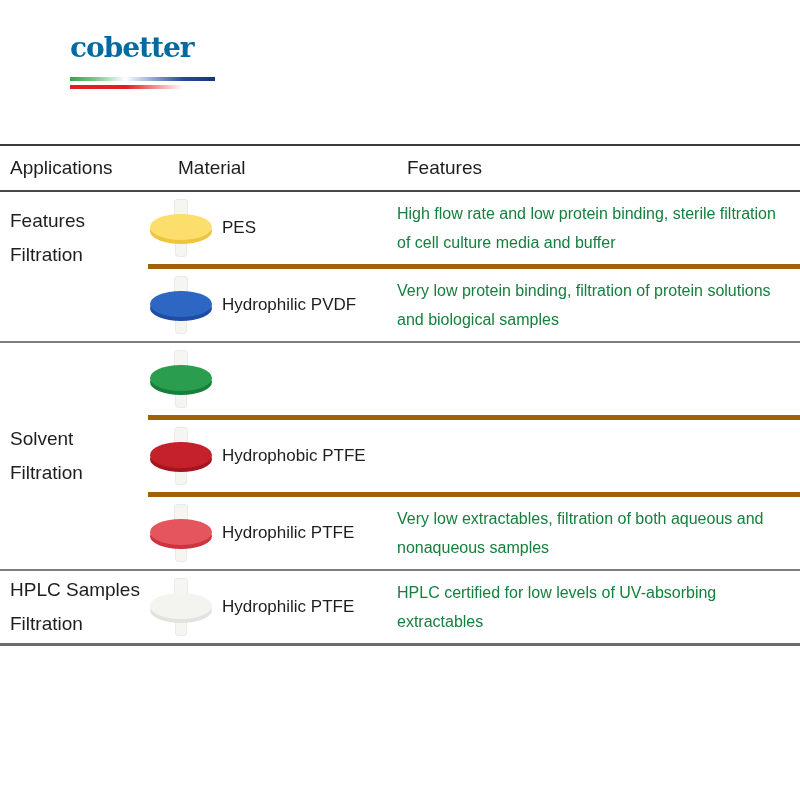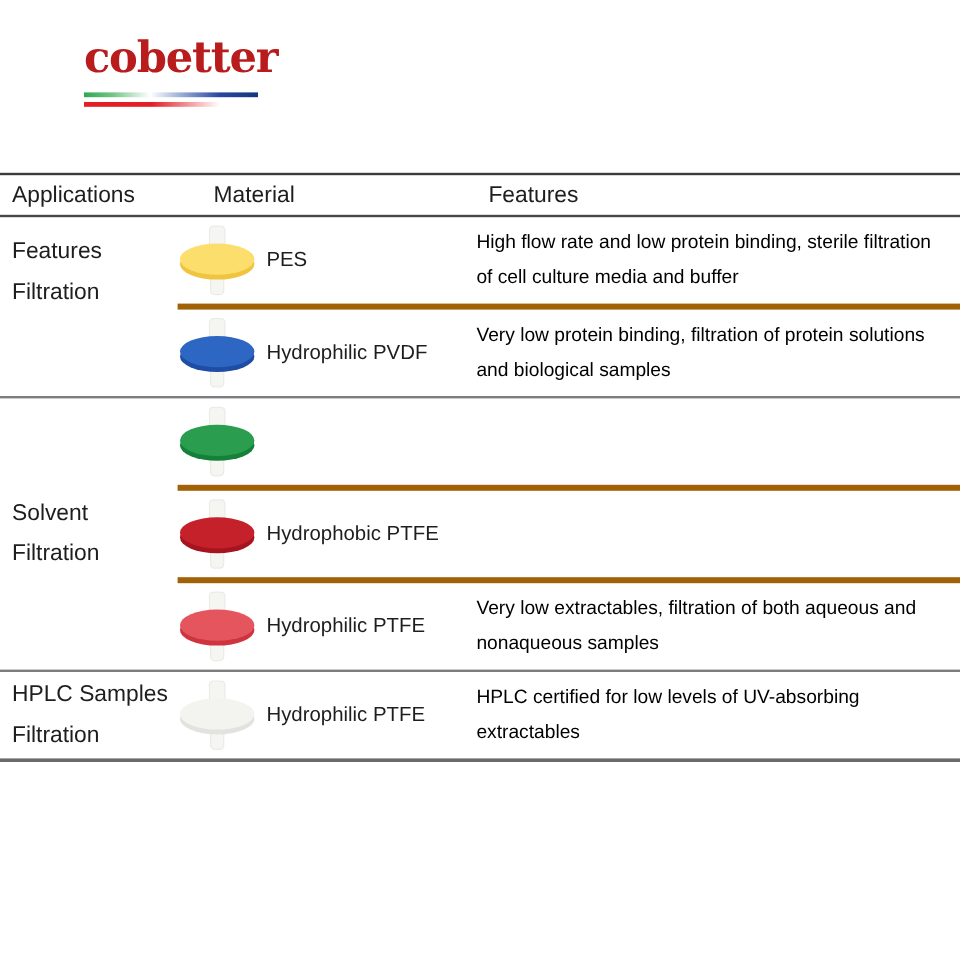--- a/index.html
+++ b/index.html
@@ -1,44 +1,44 @@
 <!DOCTYPE html>
 <html><head>
 <meta charset="utf-8">
 <style>
   * { margin:0; padding:0; box-sizing:border-box; }
   html,body { width:800px; height:800px; background:#ffffff; font-family:"Liberation Sans", sans-serif; color:#1e1e1e; }
   .page { position:relative; width:800px; height:800px; background:#fff; overflow:hidden; }
 
   
   .logo { position:absolute; left:70px; top:22px; width:220px; }
-  .logo-text { font-family:"DejaVu Serif", serif; font-weight:bold; font-size:36px; line-height:52px; letter-spacing:-1px; color:#b91c1c; }
+  .logo-text { font-family:"DejaVu Serif", serif; font-weight:bold; font-size:28px; line-height:52px; letter-spacing:-1px; color:#0369a1; }
   .logo-bar1 { width:145px; height:4px; margin-top:3px;
     background:linear-gradient(90deg,#2FA84F 0%,#6FC486 16%,#ffffff 38%,#9FB0D8 55%,#27479F 78%,#16357F 100%); }
   .logo-bar2 { width:118px; height:4px; margin-top:4px;
     background:linear-gradient(90deg,#E31E25 0%,#E31E25 48%,rgba(227,30,37,0) 96%); }
 
   
   .table { position:absolute; left:0; top:144px; width:800px; }
-  .thead { display:flex; align-items:center; height:37px; border-top:2px solid #3c3c3c; border-bottom:2px solid #474747; font-size:19px; }
+  .thead { display:flex; align-items:center; height:48px; border-top:2px solid #3c3c3c; border-bottom:2px solid #474747; font-size:19px; }
   .th-app  { width:158px; padding-left:10px; }
   .th-mat  { width:249px; padding-left:20px; }
   .th-feat { flex:1; }
 
   .section { display:flex; border-bottom:2px solid #7d7d7d; }
   .section:last-child { border-bottom:3px solid #6b6b6b; }
   .app-cell { width:148px; padding-left:10px; font-size:19px; line-height:34px; }
   .section.align-top .app-cell { padding-top:12px; }
   .section.align-center .app-cell { align-self:center; }
   .rows { flex:1; }
   .row { display:flex; align-items:center; min-height:72px; padding:7px 0; }
   .row + .row { border-top:5px solid #a16207; }
 
   .material { width:175px; margin-left:10px; font-size:17px; }
-  .features { flex:1; padding-right:14px; font-size:16px; line-height:29px; color:#000000; }
+  .features { flex:1; padding-right:14px; font-size:16px; line-height:29px; color:#15803d; }
 
   
   .filter-icon { position:relative; width:62px; height:58px; margin-left:2px; flex:0 0 62px; }
   .stem { position:absolute; left:50%; background:#F5F5F2; box-shadow:inset 0 0 0 1px #EAEAE6; }
   .stem-top    { top:0;  width:14px; height:22px; margin-left:-7px; border-radius:4px 4px 2px 2px; }
   .stem-bottom { top:32px; width:12px; height:26px; margin-left:-6px; border-radius:2px 2px 4px 4px; }
   .disc-rim  { position:absolute; left:0; top:19px; width:62px; height:26px; border-radius:50%; }
   .disc-face { position:absolute; left:0; top:15px; width:62px; height:26px; border-radius:50%; }
 </style>
 </head>

